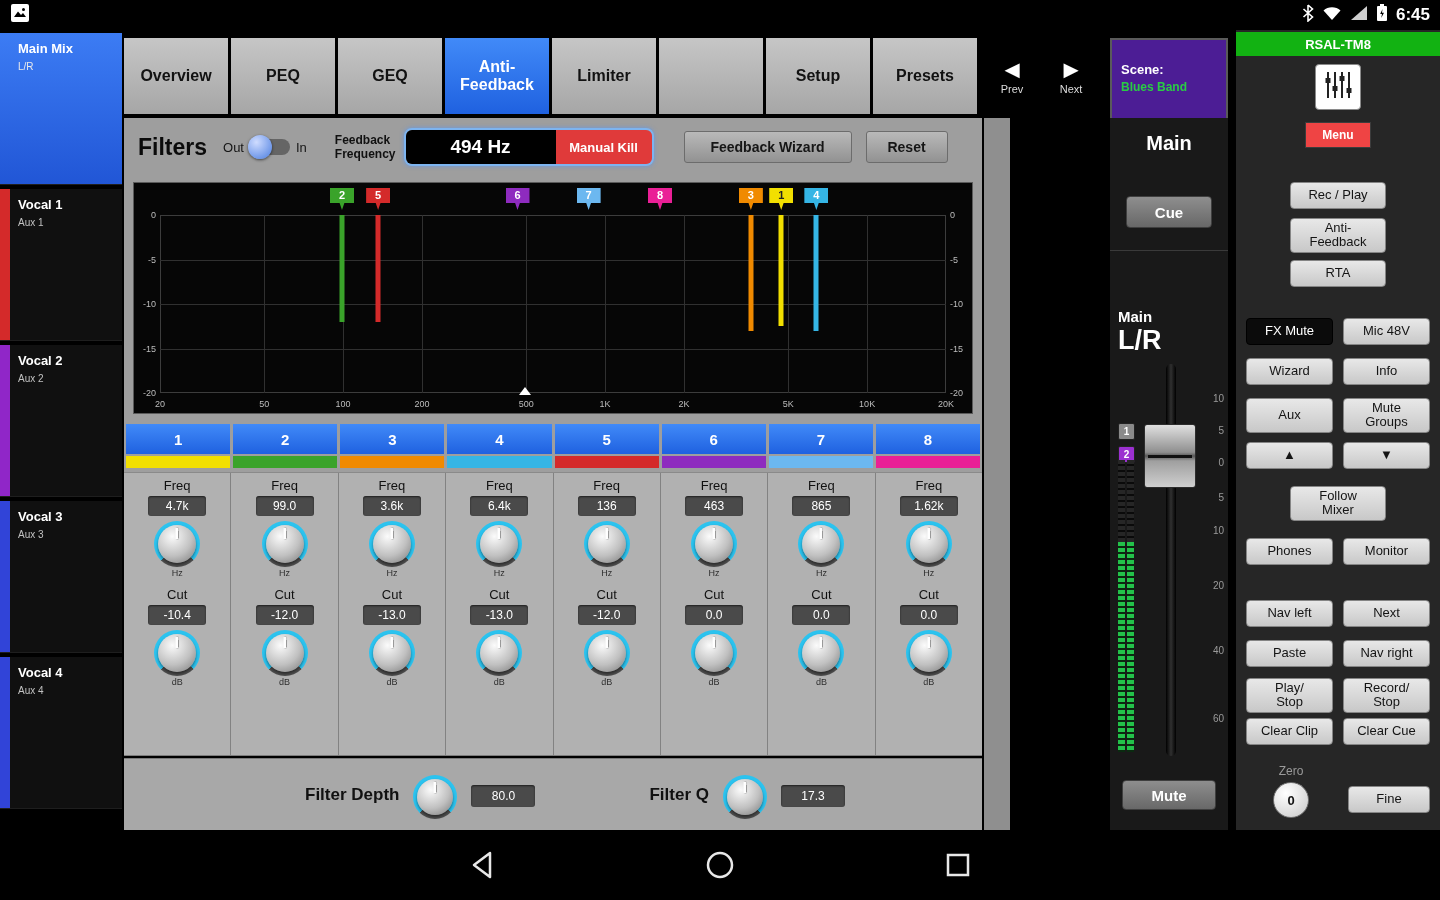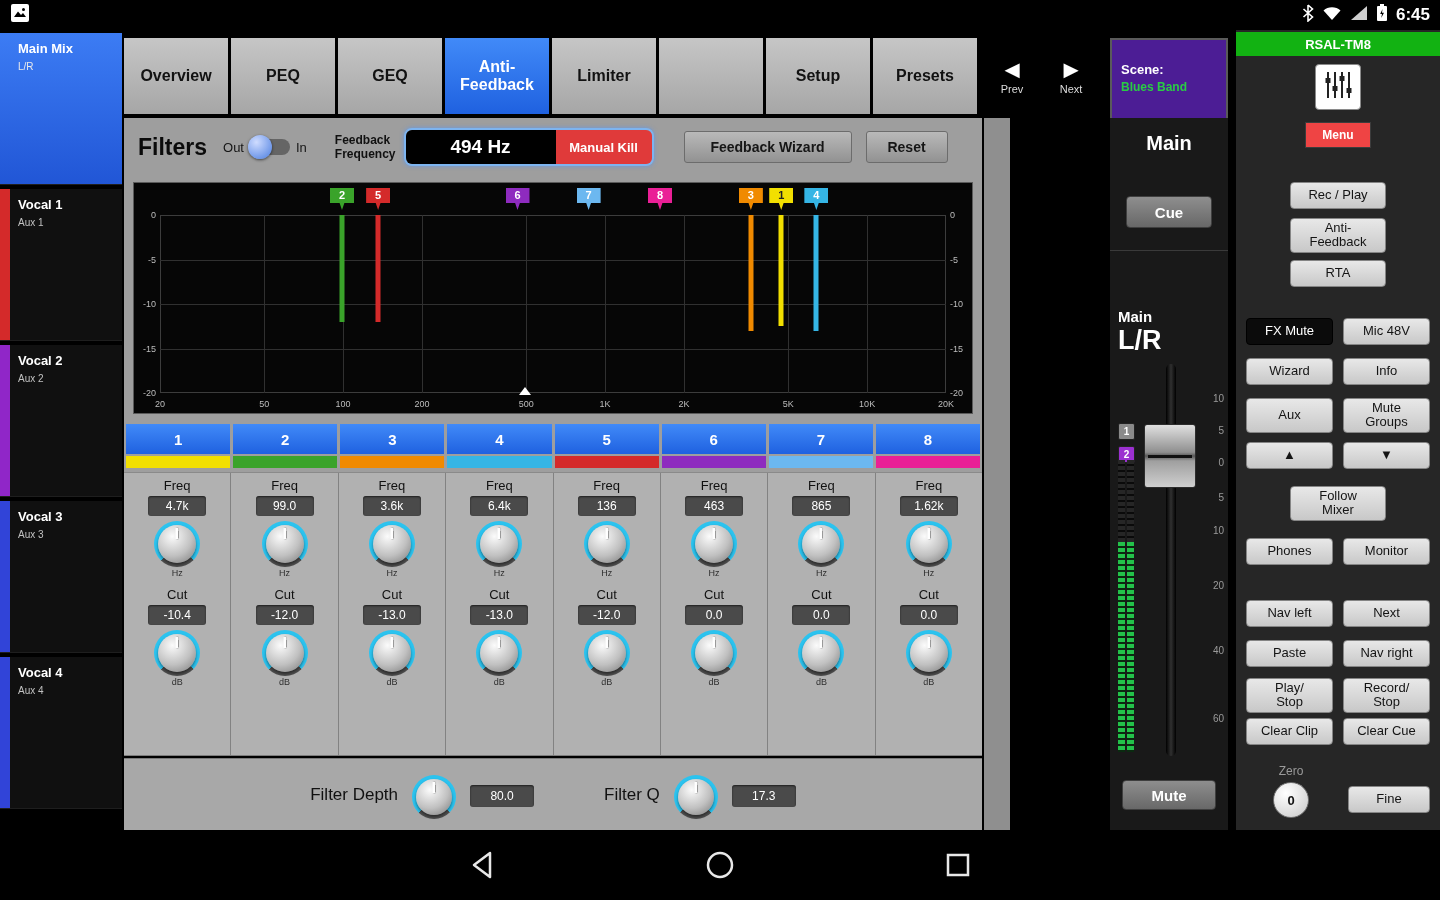--- a/index.html
+++ b/index.html
@@ -80,21 +80,21 @@
   .vbox{width:58px;height:20px;background:#4a4a4a;border-radius:3px;color:#fff;font-size:12px;display:flex;align-items:center;justify-content:center;margin-top:3px;box-shadow:inset 0 1px 2px rgba(0,0,0,.6);}
   .unit{font-size:9px;color:#2e2e2e;}
   .knob{position:relative;width:46px;height:46px;margin:5px 0 1px;}
   .knob .ring{position:absolute;inset:0;border-radius:50%;background:conic-gradient(from 225deg,#2bc3ef 0 270deg,#4e4e4e 270deg 360deg);}
   .knob .bdy{position:absolute;inset:4px;border-radius:50%;background:radial-gradient(circle at 38% 30%,#fbfbfb,#c0c0c0 55%,#787878);box-shadow:0 2px 3px rgba(0,0,0,.45);}
   .knob .ptr{position:absolute;left:50%;top:7px;width:3px;height:11px;background:#fff;transform:translateX(-50%);box-shadow:0 0 1px #333;}
 
   
   #bbar{position:absolute;left:0;top:640px;width:858px;height:72px;background:#a8a8a8;border-top:1px solid #7a7a7a;display:flex;align-items:center;justify-content:center;gap:70px;}
   .bgroup{display:flex;align-items:center;gap:14px;}
-  .bb-label{font-size:17px;font-weight:normal;color:#111;}
+  .bb-label{font-size:17px;font-weight:bold;color:#111;margin-left:44px;}
   .bb-box{width:64px;height:22px;}
 
   
   #strip{position:absolute;left:1110px;top:88px;width:118px;height:712px;background:#191919;}
   .strip-title{position:absolute;left:0;top:14px;width:100%;text-align:center;color:#fff;font-size:20px;font-weight:bold;}
   .dark-btn{background:linear-gradient(#8e8e8e,#686868);border:1px solid #3f3f3f;border-radius:4px;color:#fff;font-size:15px;font-weight:bold;display:flex;align-items:center;justify-content:center;}
   #cuebtn{position:absolute;left:16px;top:78px;width:86px;height:32px;}
   .strip-div{position:absolute;left:0;top:132px;width:100%;height:1px;background:#3a3a3a;}
   .strip-name{position:absolute;left:8px;top:190px;color:#fff;font-size:15px;font-weight:bold;}
   .strip-name-big{position:absolute;left:8px;top:207px;color:#fff;font-size:27px;font-weight:bold;}

